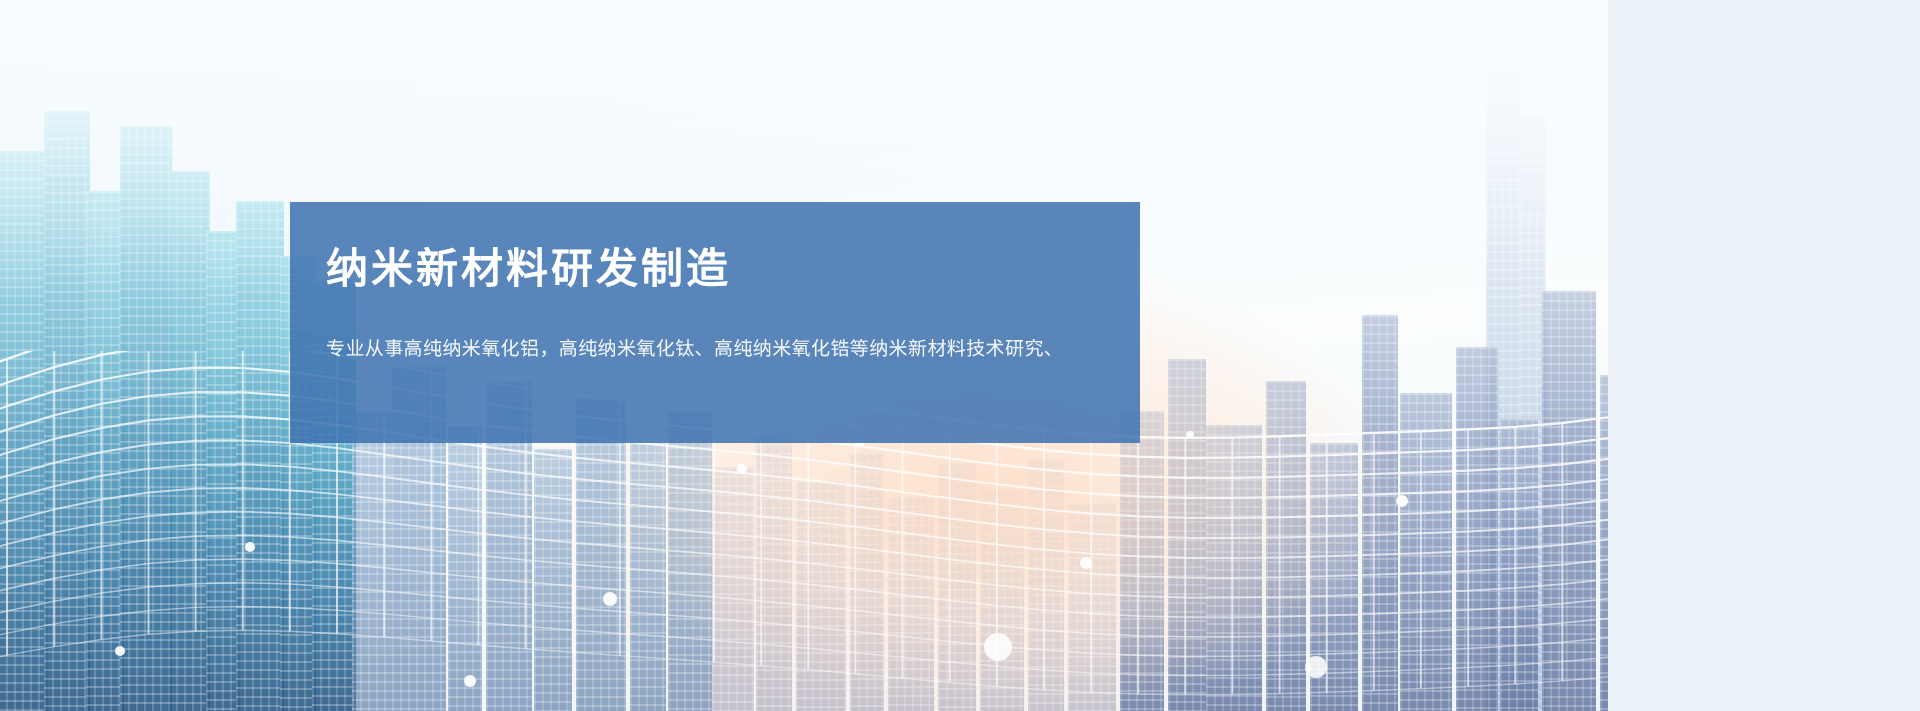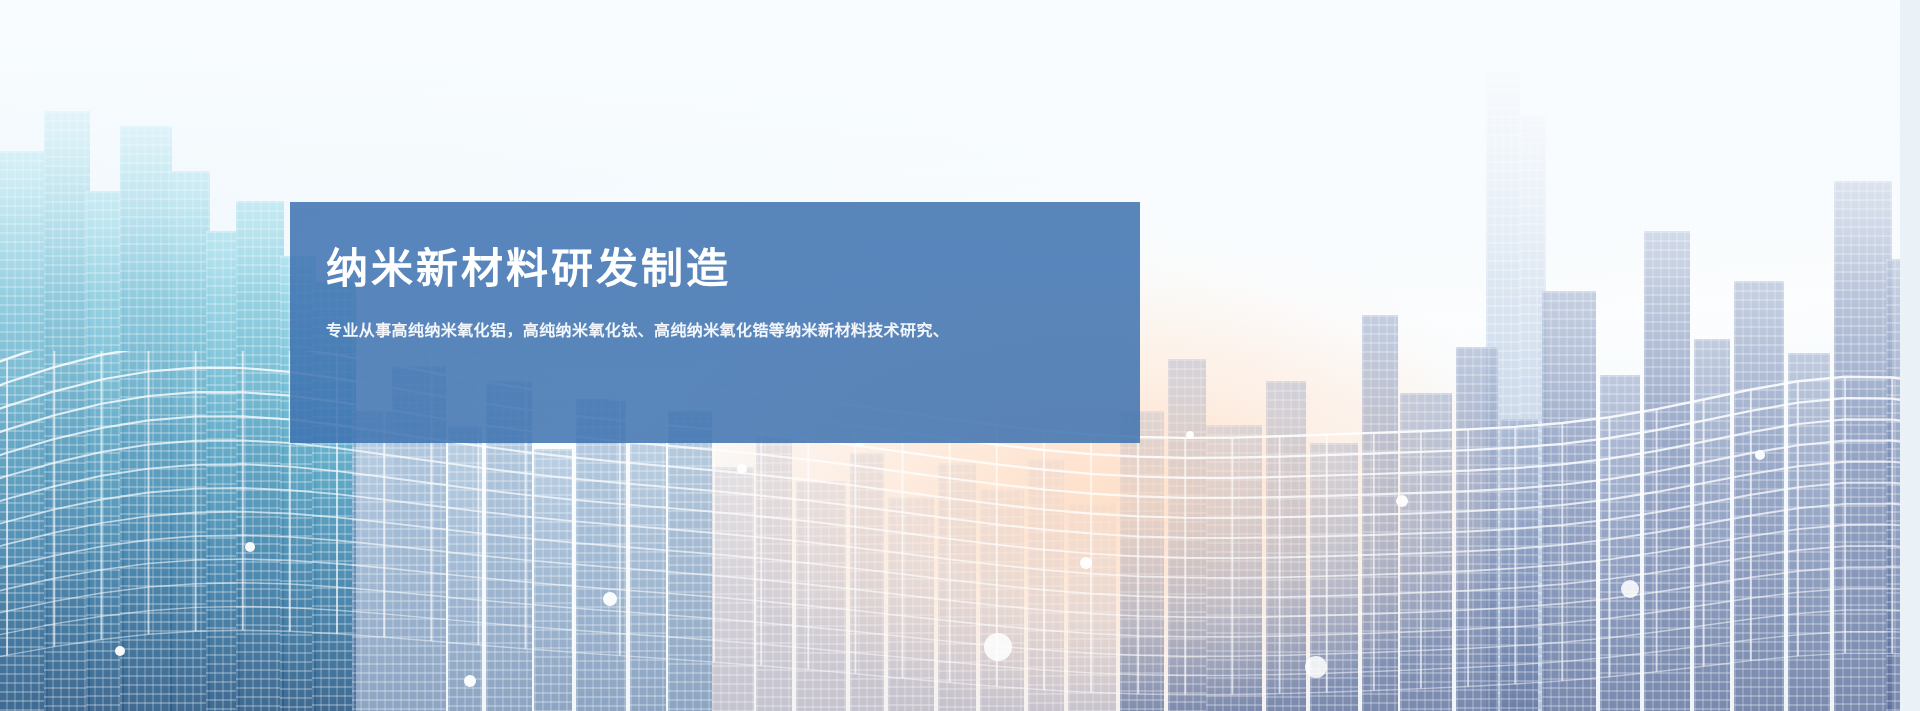--- a/index.html
+++ b/index.html
@@ -6,21 +6,21 @@
   * { margin:0; padding:0; box-sizing:border-box; }
   html, body {
     width:1920px; height:711px;
     overflow:hidden;
     background:#eaf2f8;
     font-family:"Liberation Sans","DejaVu Sans",sans-serif;
   }
 
   #banner {
     position:relative;
-    width:1900px; height:711px;
+    width:1608px; height:711px;
     overflow:hidden;
   }
 
   
   .sky {
     position:absolute; inset:0;
     background:
       radial-gradient(ellipse 700px 420px at 56% 72%, rgba(255,228,210,0.85) 0%, rgba(255,235,222,0.45) 38%, rgba(255,255,255,0) 70%),
       linear-gradient(176deg, #eef5fa 0%, #f4f9fc 26%, #fbfdfe 50%, #f7fafc 70%, #eef4f8 100%);
   }
@@ -140,26 +140,26 @@
   }
   .panel-title {
     color:#ffffff;
     font-size:42px;
     font-weight:bold;
     letter-spacing:3px;
     line-height:1.1;
     white-space:nowrap;
   }
   .panel-sub {
-    margin-top:23px;
+    margin-top:38px;
     color:#f2f6fb;
-    font-size:16px;
+    font-size:19px;
     line-height:1.95;
     letter-spacing:.4px;
-    font-weight:bold;
+    font-weight:normal;
   }
   .panel-sub div { white-space:nowrap; }
 </style>
 </head>
 <body>
 
 <div id="banner">
 
   <div class="sky"></div>
 

